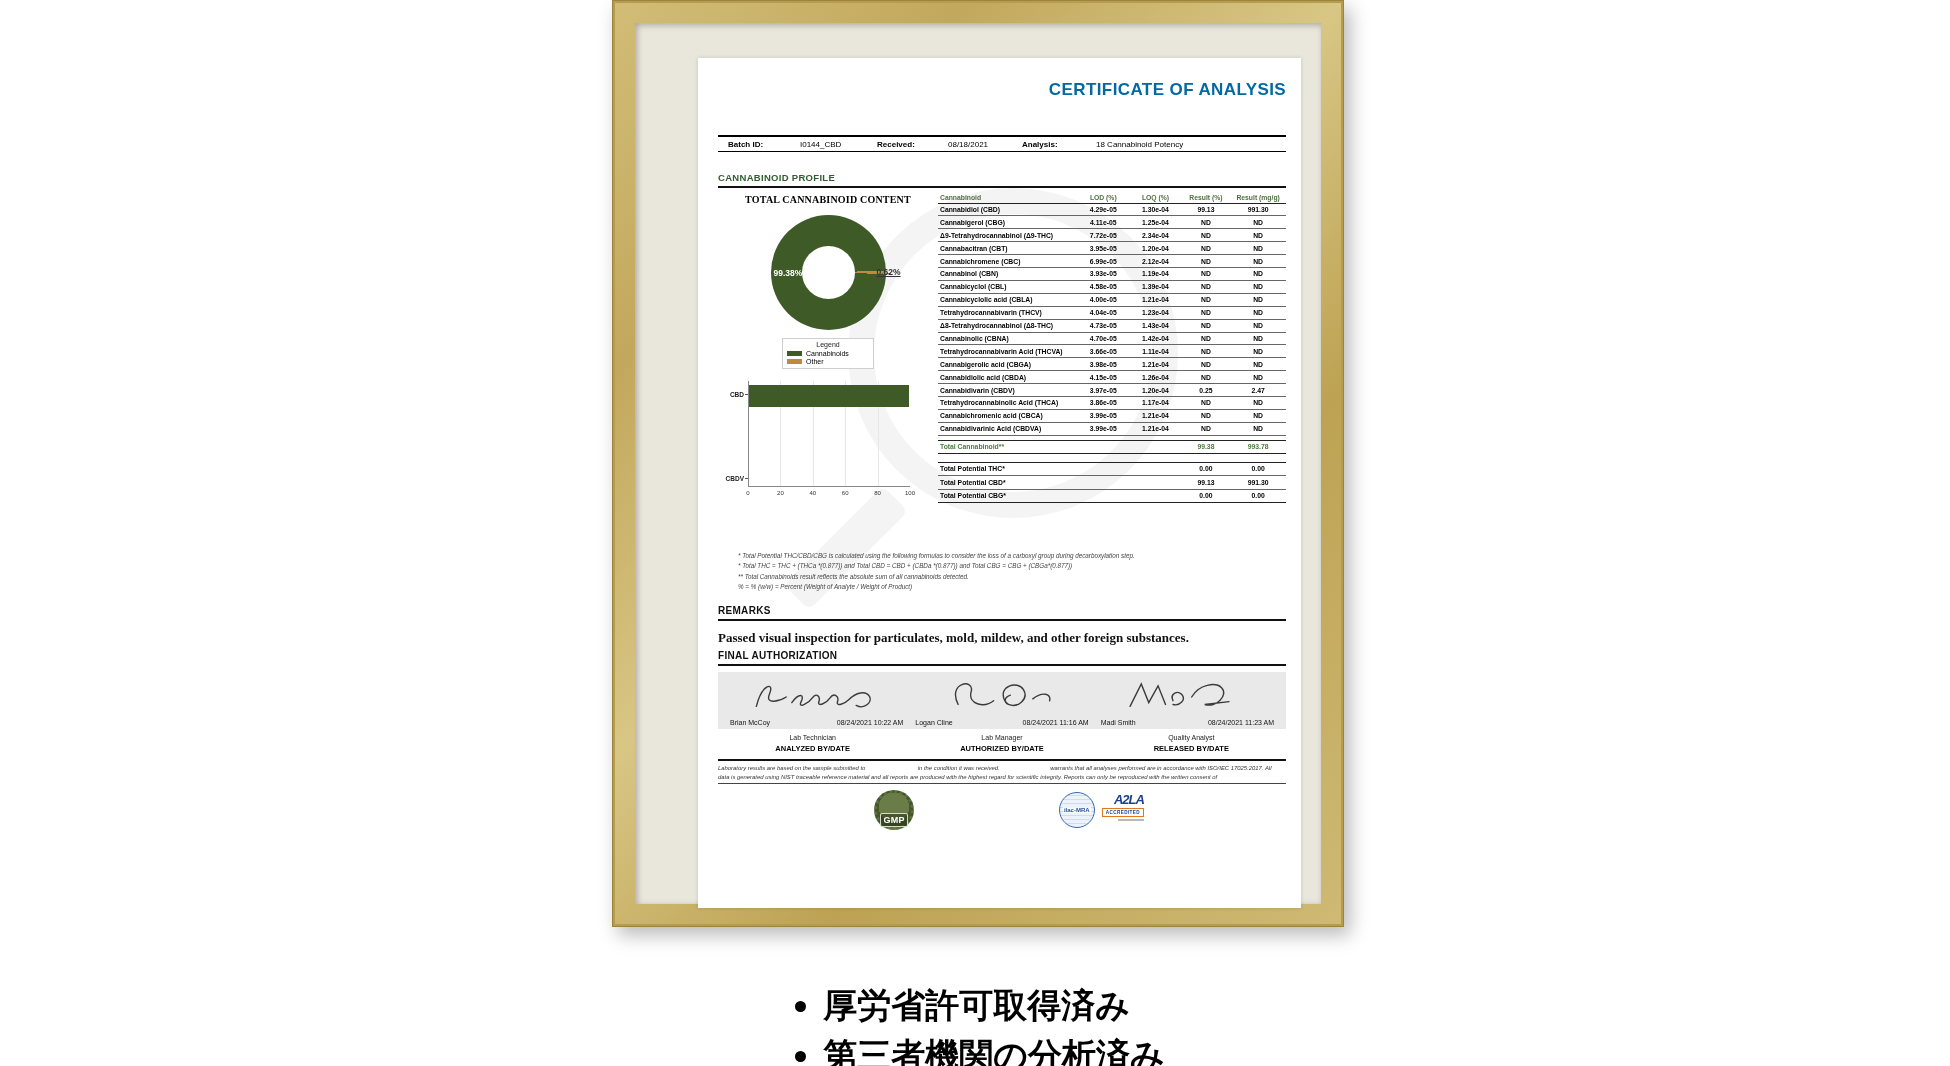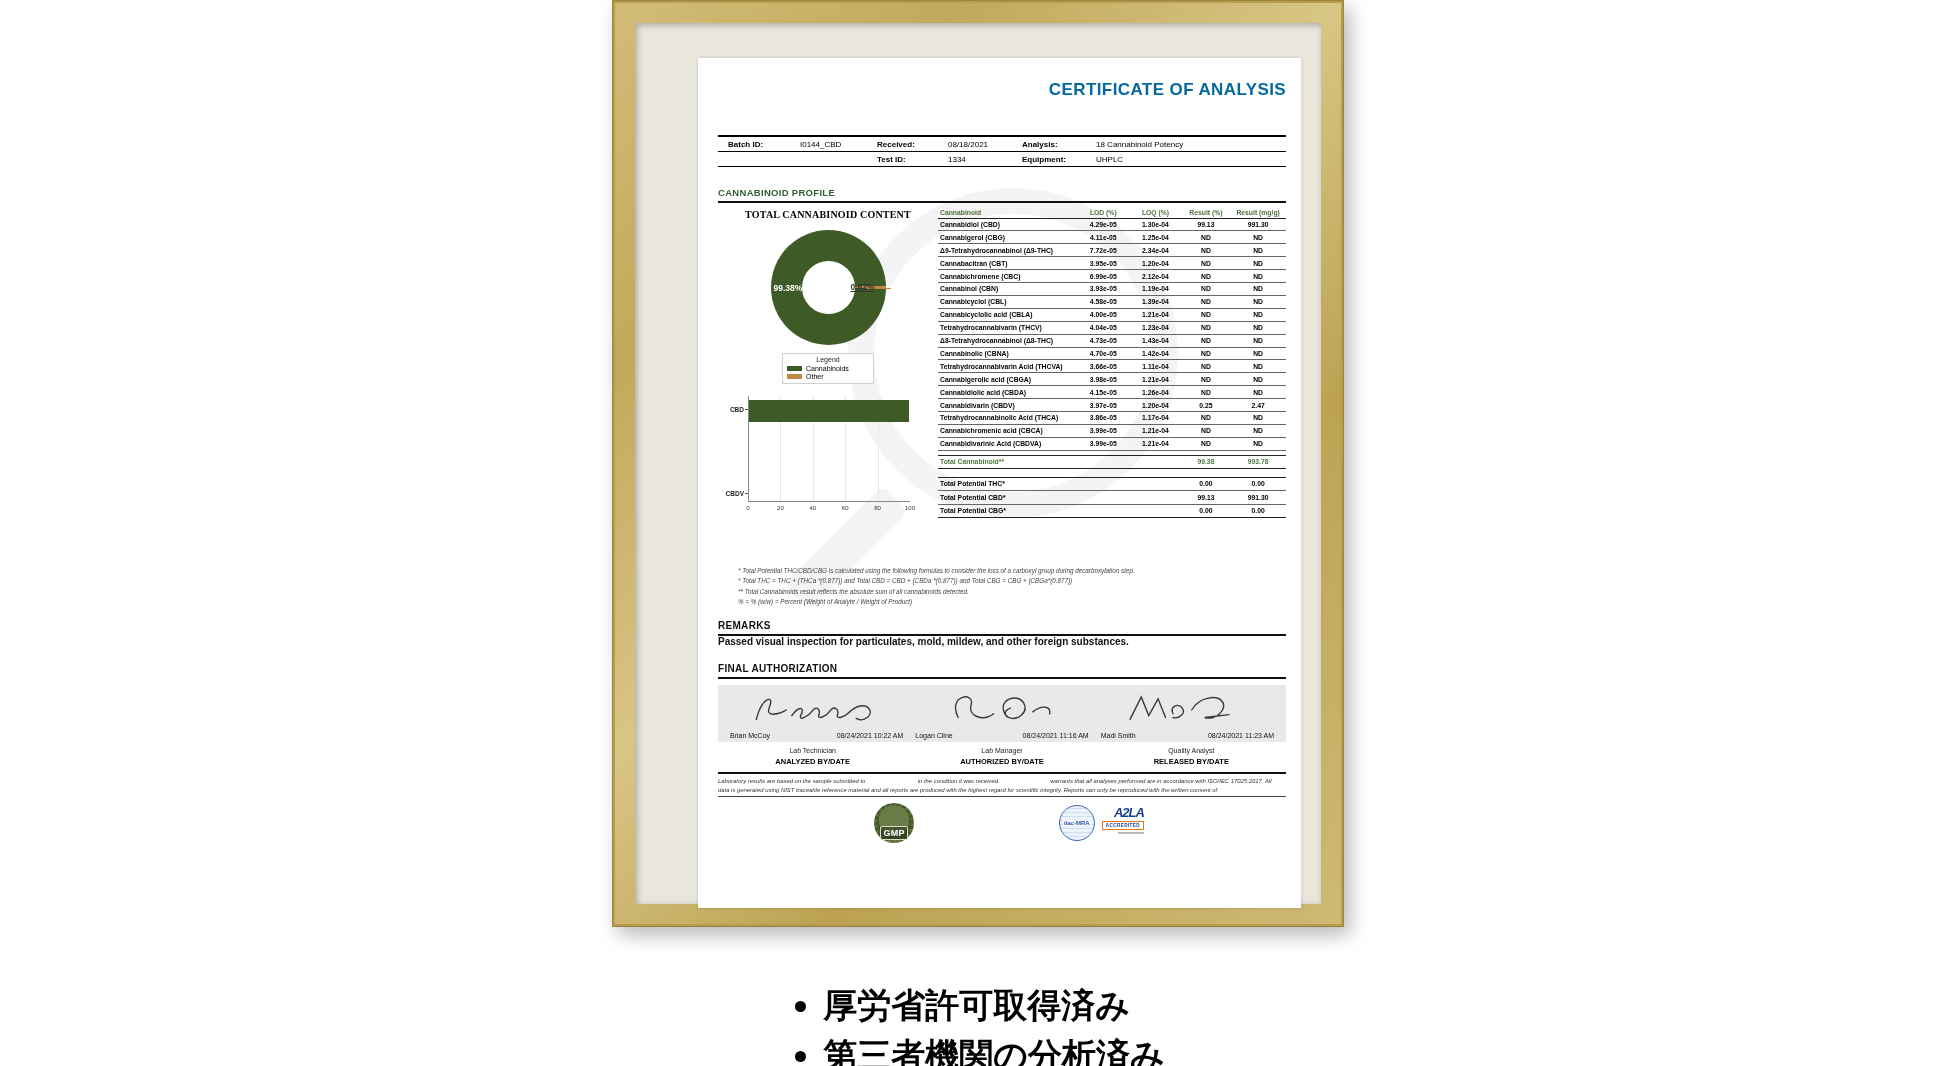--- a/index.html
+++ b/index.html
@@ -50,21 +50,21 @@
   .chart-title { font-size:10px; font-weight:bold; letter-spacing:.2px; margin-top:2px; text-align:center;font-family:Liberation Serif, serif; }
 
   
   .donut-wrap { position:relative; width:115px; height:115px; margin:10px auto 0; }
   .donut { width:115px; height:115px; border-radius:50%;
            background:conic-gradient(from 88deg, #c08940 0deg 2.3deg, #3e5a26 2.3deg 360deg); }
   .donut-hole { position:absolute; left:31px; top:31px; width:53px; height:53px;
                 border-radius:50%; background:#fff; }
   .donut-label-main { position:absolute; left:3px; top:53px; color:#fff; font-size:8.5px; font-weight:bold; }
   .donut-leader { position:absolute; left:96px; top:58px; width:24px; height:1.6px; background:#c08940; }
-  .donut-label-other { position:absolute; left:80px; top:52px; color:#333; font-size:8.5px; font-weight:bold;text-decoration:underline; }
+  .donut-label-other { position:absolute; left:106px; top:52px; color:#333; font-size:8.5px; font-weight:bold;text-decoration:underline; }
 
   
   .legend { width:92px; margin:8px auto 0; border:1px solid #cfcfcf; background:#fff;
             font-size:7px; padding:2px 4px 3px; }
   .legend-title { text-align:center; margin-bottom:2px; color:#222; }
   .legend-row { display:flex; align-items:center; gap:4px; margin-top:1.5px; }
   .sw { width:15px; height:5px; }
   .sw-green { background:#3e5a26; } .sw-orange { background:#c08940; }
 
   
@@ -97,22 +97,22 @@
   .pot-row:last-child { border-bottom:1.6px solid #222; }
   .pn { width:70%; font-weight:bold; padding-left:2px; }
 
   
   .footnotes { margin:7px 0 0 20px; font-size:6.3px; font-style:italic; color:#444; line-height:10.6px; }
 
   
   .black-head { font-size:10px; font-weight:bold; letter-spacing:.3px; color:#111; }
   .remarks-head { margin-top:12px; }
   .rule2 { height:2px; background:#111; margin-top:3px; }
-  .remarks-text { font-size:10px; font-weight:bold; color:#111; }
-  .auth-head { margin-top:16px; }
+  .remarks-text { margin-top:9px; font-size:13px; font-weight:bold; color:#111;font-family:Liberation Serif, serif; }
+  .auth-head { margin-top:4px; }
 
   
   .sig-strip { margin-top:6px; background:#e9e9e9; display:flex; padding:3px 6px 2px; }
   .sig-col { flex:1; display:flex; flex-direction:column; justify-content:flex-end; padding:0 6px; }
   .sig-art { height:44px; display:flex; align-items:center; justify-content:center; }
   .sig-name-row { display:flex; justify-content:space-between; align-items:flex-end; font-size:7px; color:#111; padding-bottom:1px; }
   .roles { display:flex; margin-top:5px; }
   .role-col { flex:1; text-align:center; }
   .role { font-size:7px; color:#222; }
   .bydate { font-size:7.5px; font-weight:bold; margin-top:3px; }
@@ -166,28 +166,20 @@
 
           <div class="info">
             <div class="info-row">
               <span class="il c1">Batch ID:</span>
               <span class="c2">I0144_CBD</span>
               <span class="il c3">Received:</span>
               <span class="c4">08/18/2021</span>
               <span class="il c5">Analysis:</span>
               <span class="c6">18 Cannabinoid Potency</span>
             </div>
-            <div class="info-row thick">
-              <span class="il c1"></span>
-              <span class="c2"></span>
-              <span class="il c3">Test ID:</span>
-              <span class="c4">1334</span>
-              <span class="il c5">Equipment:</span>
-              <span class="c6">UHPLC</span>
-            </div>
           </div>
 
           <div class="sec-head">CANNABINOID PROFILE</div>
           <div class="sec-rule"></div>
 
           <div class="cols">
             <div class="left-col">
               <div class="chart-title">TOTAL CANNABINOID CONTENT</div>
 
               <div class="donut-wrap">

